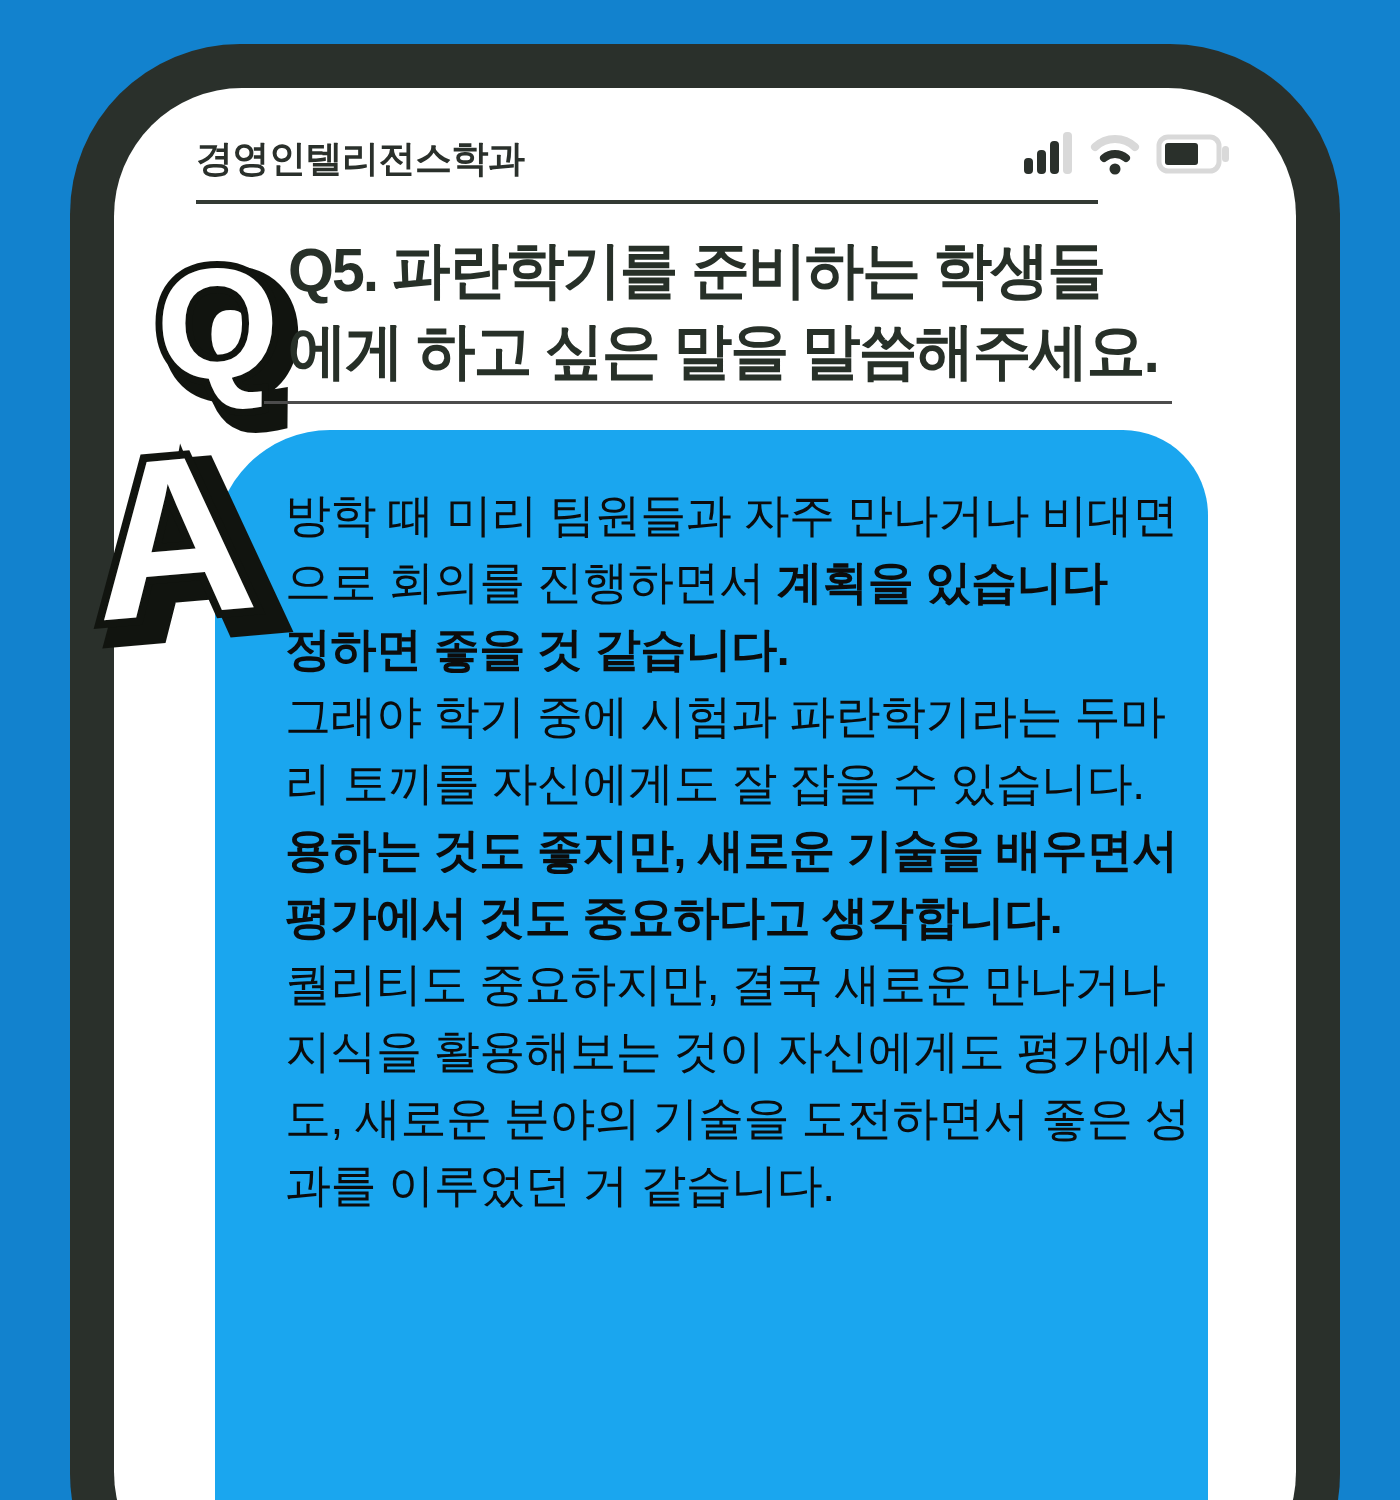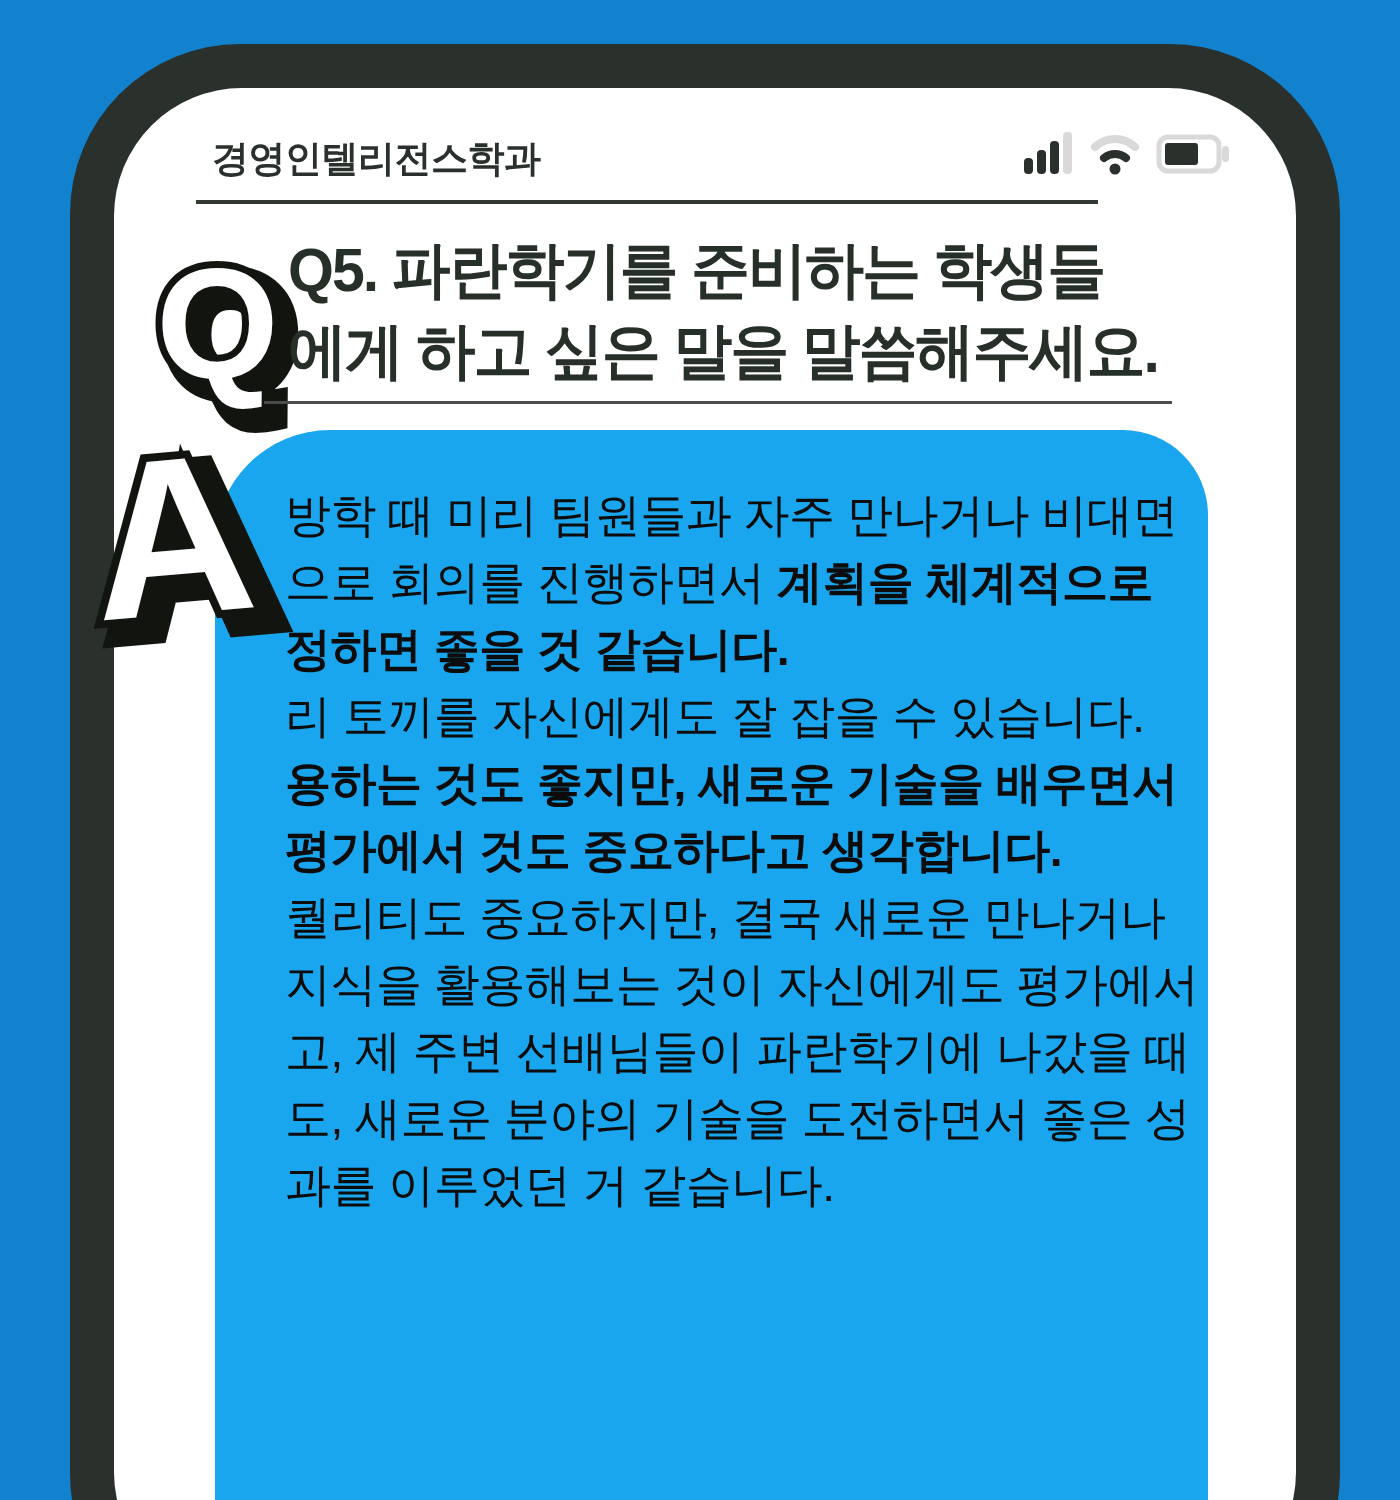--- a/index.html
+++ b/index.html
@@ -25,21 +25,20 @@
     background:var(--phone-frame);border-radius:170px;
   }
   .phone-screen{
     position:absolute;left:44px;top:44px;width:1182px;height:1512px;
     background:var(--screen);border-radius:128px;
   }
   .status-title{
     position:absolute;left:196px;top:134px;
     font-size:37px;font-weight:600;color:var(--status-text);
     letter-spacing:-0.5px;
-    margin-left:16px;
   }
   .status-icons{
     position:absolute;left:1024px;top:130px;
     display:flex;align-items:flex-end;gap:16px;
   }
   .status-icons svg{overflow:visible;display:block}
   .divider-1{
     position:absolute;left:196px;top:200px;width:902px;height:4px;
     background:var(--divider-dark);
   }
@@ -112,28 +111,28 @@
   <div class="q-title">
     <div>Q5. 파란학기를 준비하는 학생들</div>
     <div>에게 하고 싶은 말을 말씀해주세요.</div>
   </div>
 
   <div class="divider-2"></div>
 
   <div class="bubble">
     <div class="bubble-text">
         <div class="bubble-line"><span>방학 때 미리 팀원들과 자주 만나거나 비대면</span></div>
-        <div class="bubble-line"><span>으로 회의를 진행하면서 </span><span class="bold">계획을 체계적으로</span></div>
+        <div class="bubble-line"><span>으로 회의를 진행하면서 </span><span class="bold">계획을 있습니다</span></div>
         <div class="bubble-line"><span class="bold">정하면 좋을 것 같습니다.</span></div>
+        <div class="bubble-line"><span>그래야 학기 중에 시험과 파란학기라는 두마</span></div>
         <div class="bubble-line"><span>리 토끼를 자신에게도 잘 잡을 수 있습니다.</span></div>
         <div class="bubble-line"><span class="bold">용하는 것도 좋지만, 새로운 기술을 배우면서</span></div>
         <div class="bubble-line"><span class="bold">평가에서 것도 중요하다고 생각합니다.</span></div>
         <div class="bubble-line"><span>퀄리티도 중요하지만, 결국 새로운 만나거나</span></div>
         <div class="bubble-line"><span>지식을 활용해보는 것이 자신에게도 평가에서</span></div>
-        <div class="bubble-line"><span>고, 제 주변 선배님들이 파란학기에 나갔을 때</span></div>
         <div class="bubble-line"><span>도, 새로운 분야의 기술을 도전하면서 좋은 성</span></div>
         <div class="bubble-line"><span>과를 이루었던 거 같습니다.</span></div>
       </div>
   </div>
 
   <svg class="badge-svg a-badge" viewBox="0 0 220 240">
     <text x="12" y="198" font-size="215" stroke="#11140f" stroke-width="28" fill="#11140f" transform="translate(16,13)">A</text>
     <text x="12" y="198" font-size="215" stroke="#11140f" stroke-width="15" fill="#ffffff" paint-order="stroke">A</text>
   </svg>
 

